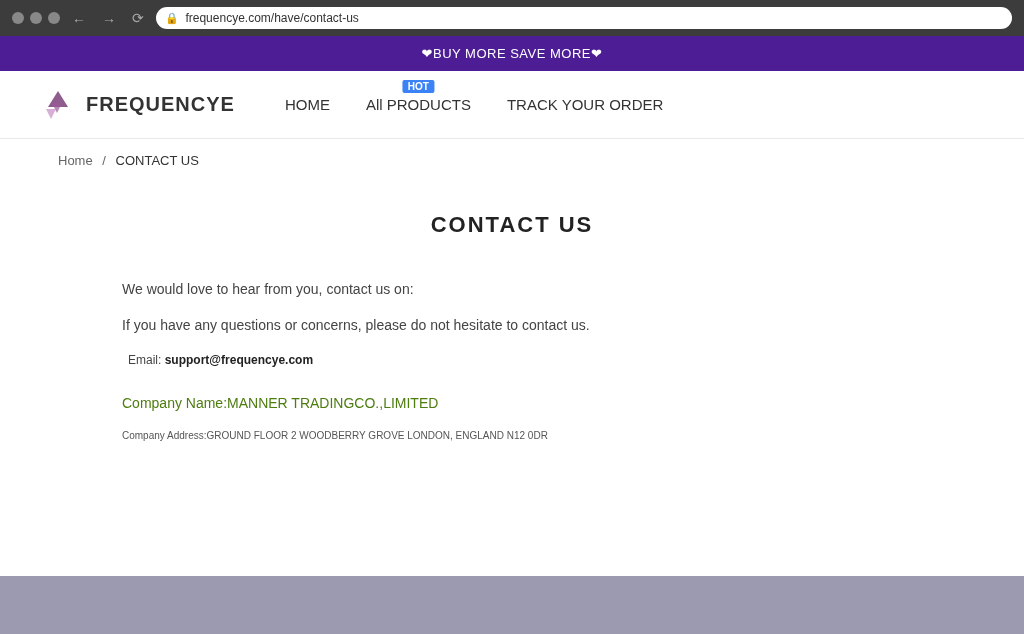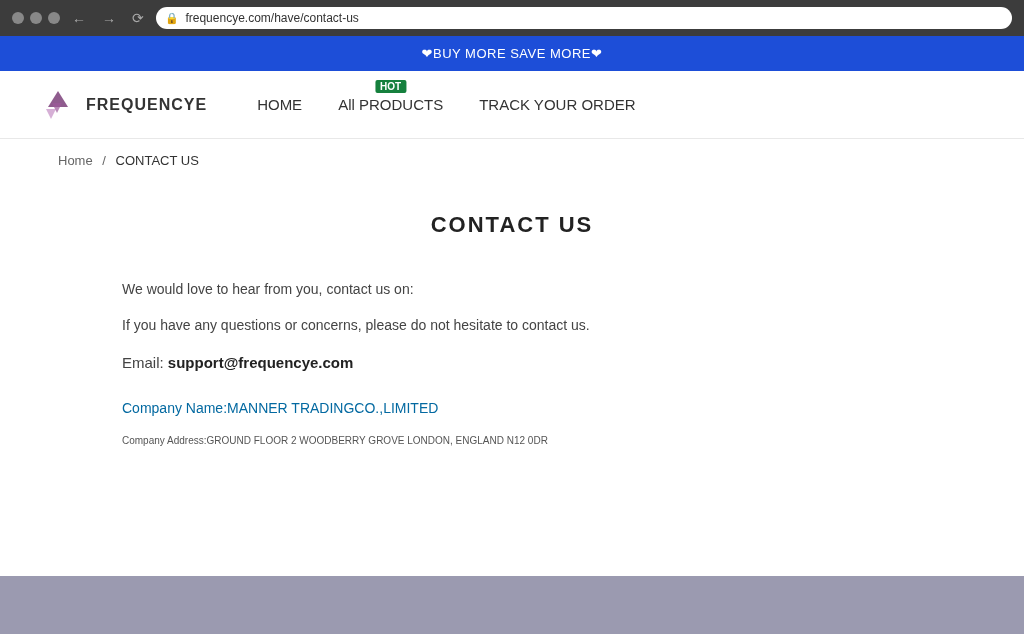--- a/index.html
+++ b/index.html
@@ -40,21 +40,21 @@
       align-items: center;
       padding: 0 10px;
       font-size: 12px;
       color: #333;
       gap: 6px;
     }
     .lock-icon { color: #555; font-size: 11px; }
 
     
     .promo-bar {
-      background: #1d4ed8;
+      background: #4c1d95;
       text-align: center;
       padding: 10px 0;
       font-size: 13px;
       color: #fff;
       letter-spacing: 0.5px;
     }
 
     
     .header {
       background: #fff;
@@ -69,21 +69,21 @@
       display: flex;
       align-items: center;
       gap: 10px;
       text-decoration: none;
     }
     .logo-icon {
       width: 36px;
       height: 36px;
     }
     .logo-text {
-      font-size: 16px;
+      font-size: 20px;
       font-weight: bold;
       color: #333;
       letter-spacing: 1px;
     }
     .nav {
       display: flex;
       align-items: center;
       gap: 36px;
       margin-left: 10px;
     }
@@ -94,21 +94,21 @@
       font-weight: 500;
       position: relative;
     }
     .nav-item-products {
       display: flex;
       flex-direction: column;
       align-items: center;
       position: relative;
     }
     .hot-badge {
-      background: #15803d;
+      background: #3b82f6;
       color: #fff;
       font-size: 10px;
       font-weight: bold;
       padding: 1px 5px;
       border-radius: 2px;
       position: absolute;
       top: -16px;
       left: 50%;
       transform: translateX(-50%);
     }
@@ -143,32 +143,33 @@
     .contact-body {
       padding: 0 20px;
     }
     .contact-text {
       font-size: 14px;
       color: #444;
       margin-bottom: 14px;
       line-height: 1.6;
     }
     .contact-email {
-      font-size: 15px;
+      font-size: 12px;
       color: #444;
       margin-bottom: 22px;
       line-height: 1.6;
+      margin-left: 6px;
     }
     .contact-email strong {
       font-weight: bold;
       color: #222;
     }
     .contact-company {
       font-size: 14px;
-      color: #0369a1;
+      color: #4d7c0f;
       margin-bottom: 14px;
       line-height: 1.6;
     }
     .contact-address {
       font-size: 10px;
       color: #555;
       margin-bottom: 14px;
       line-height: 1.6;
     }
 

